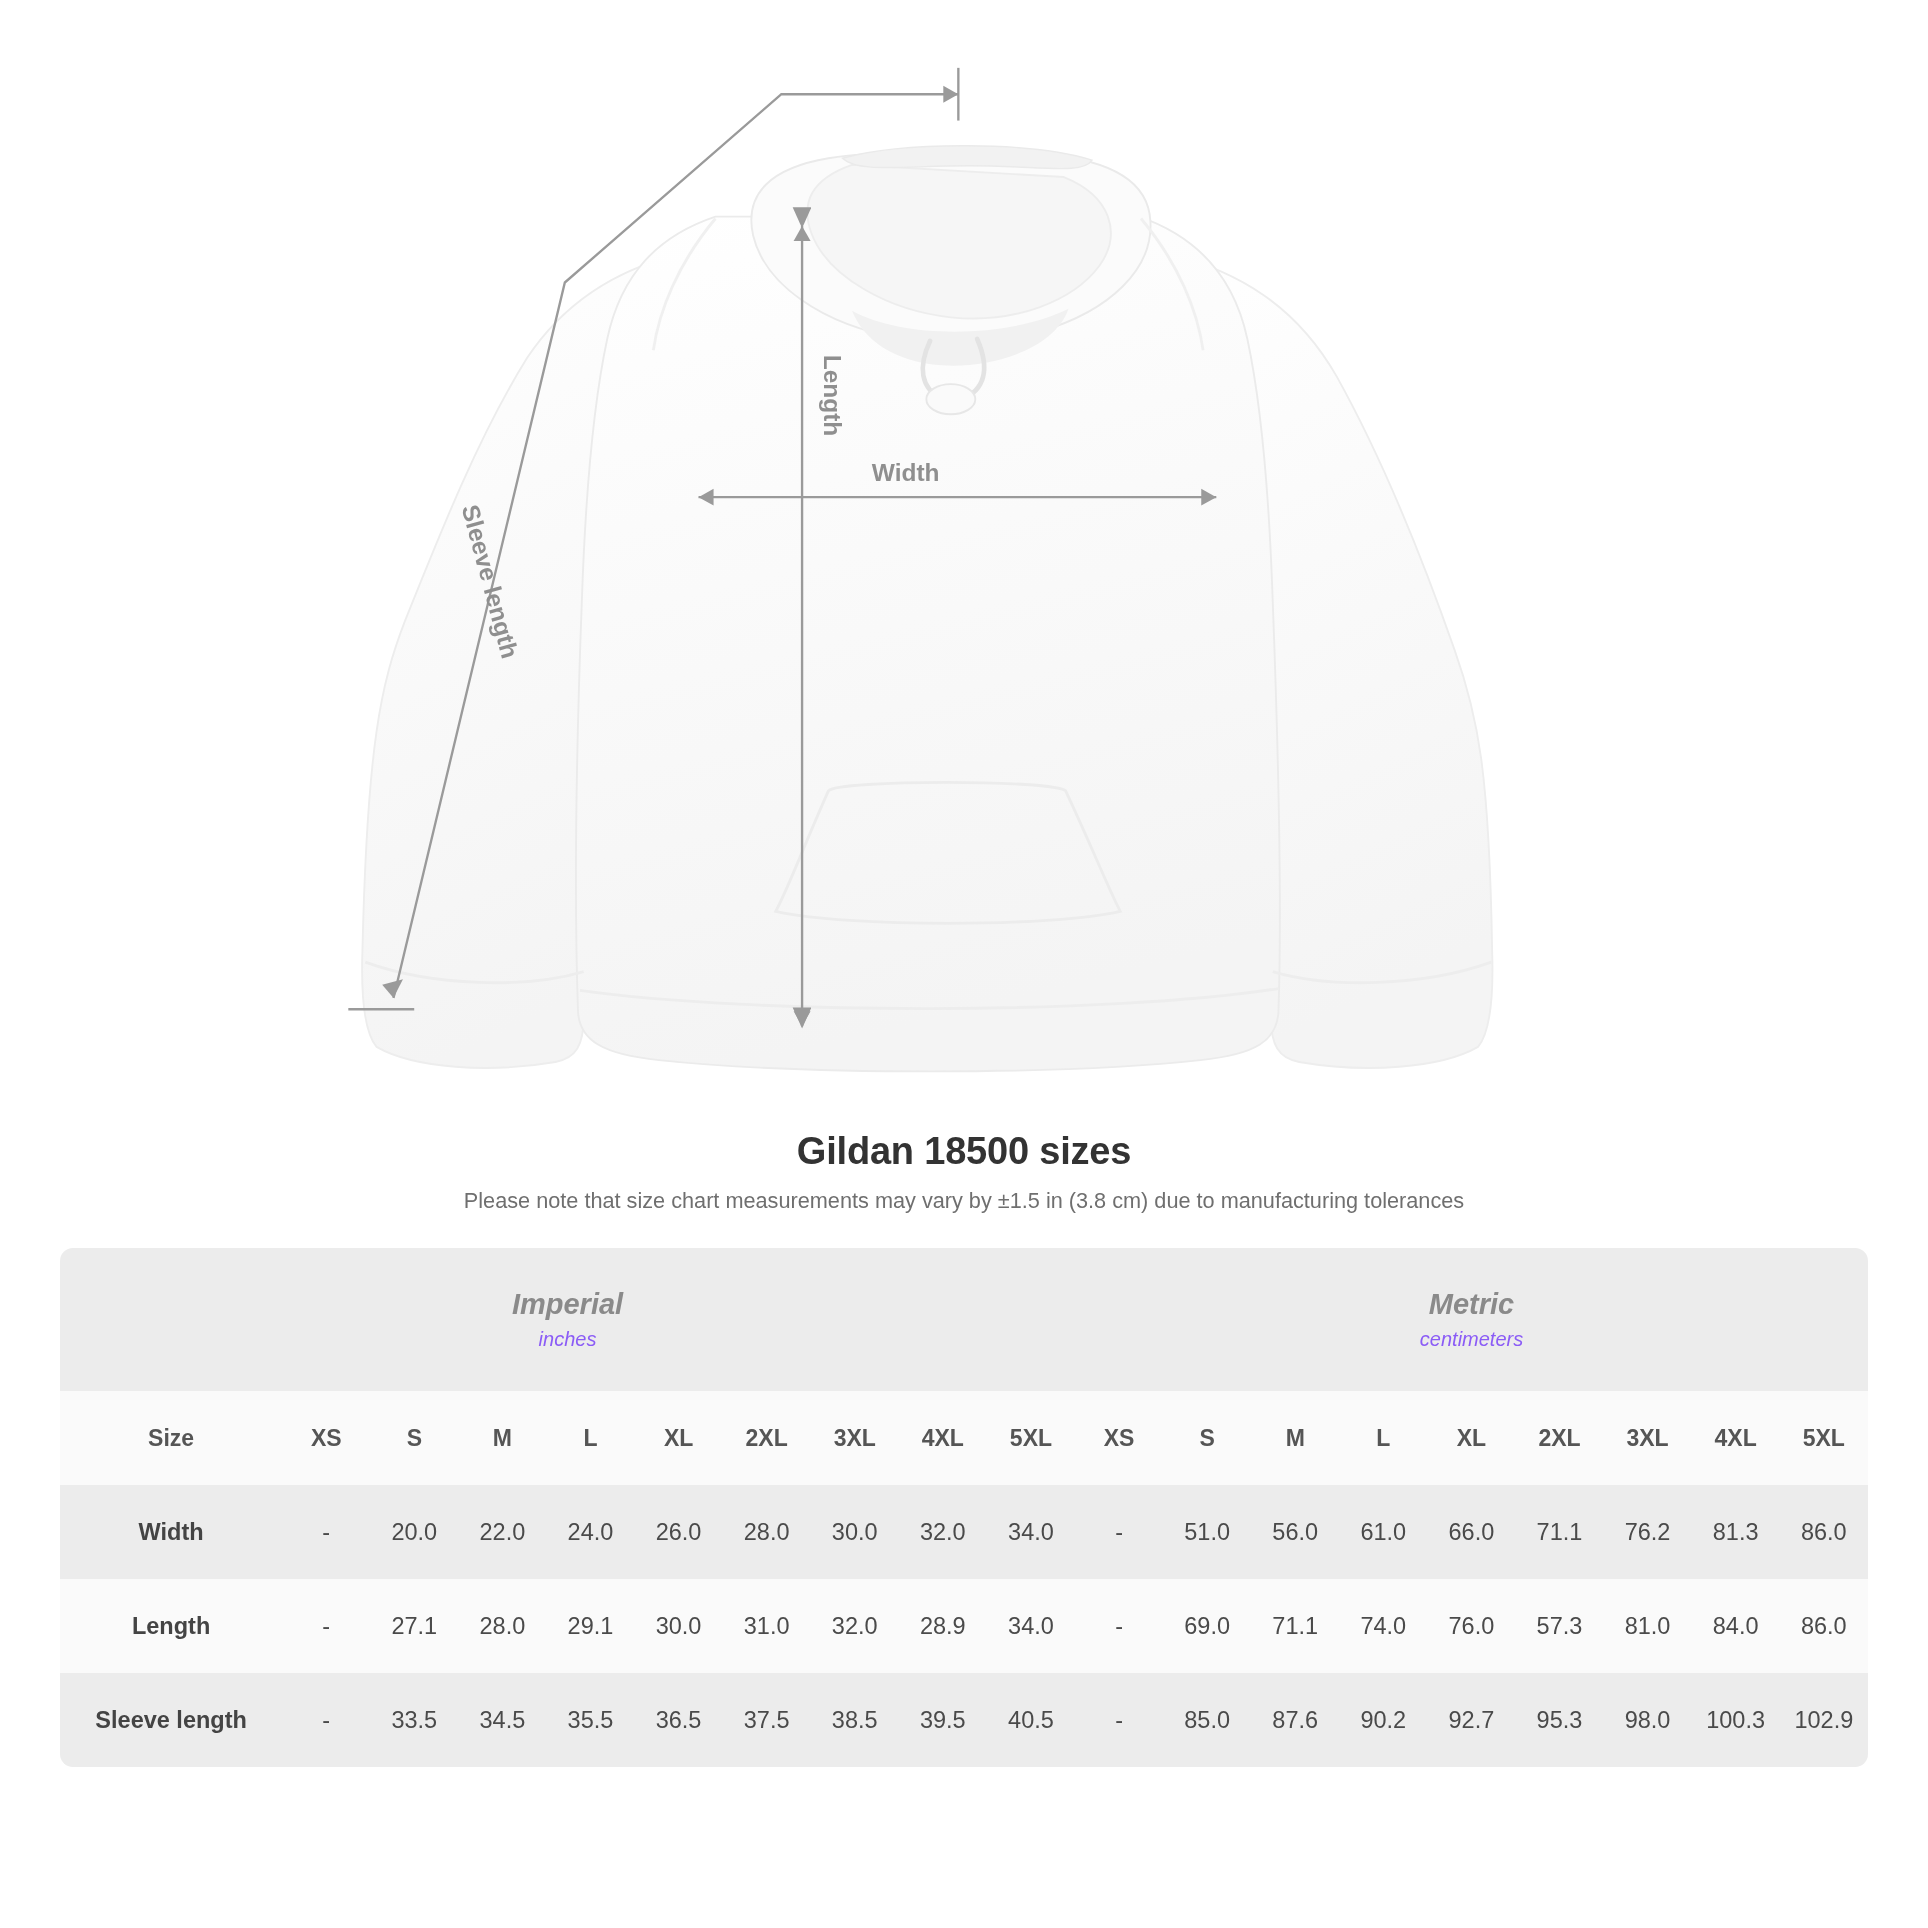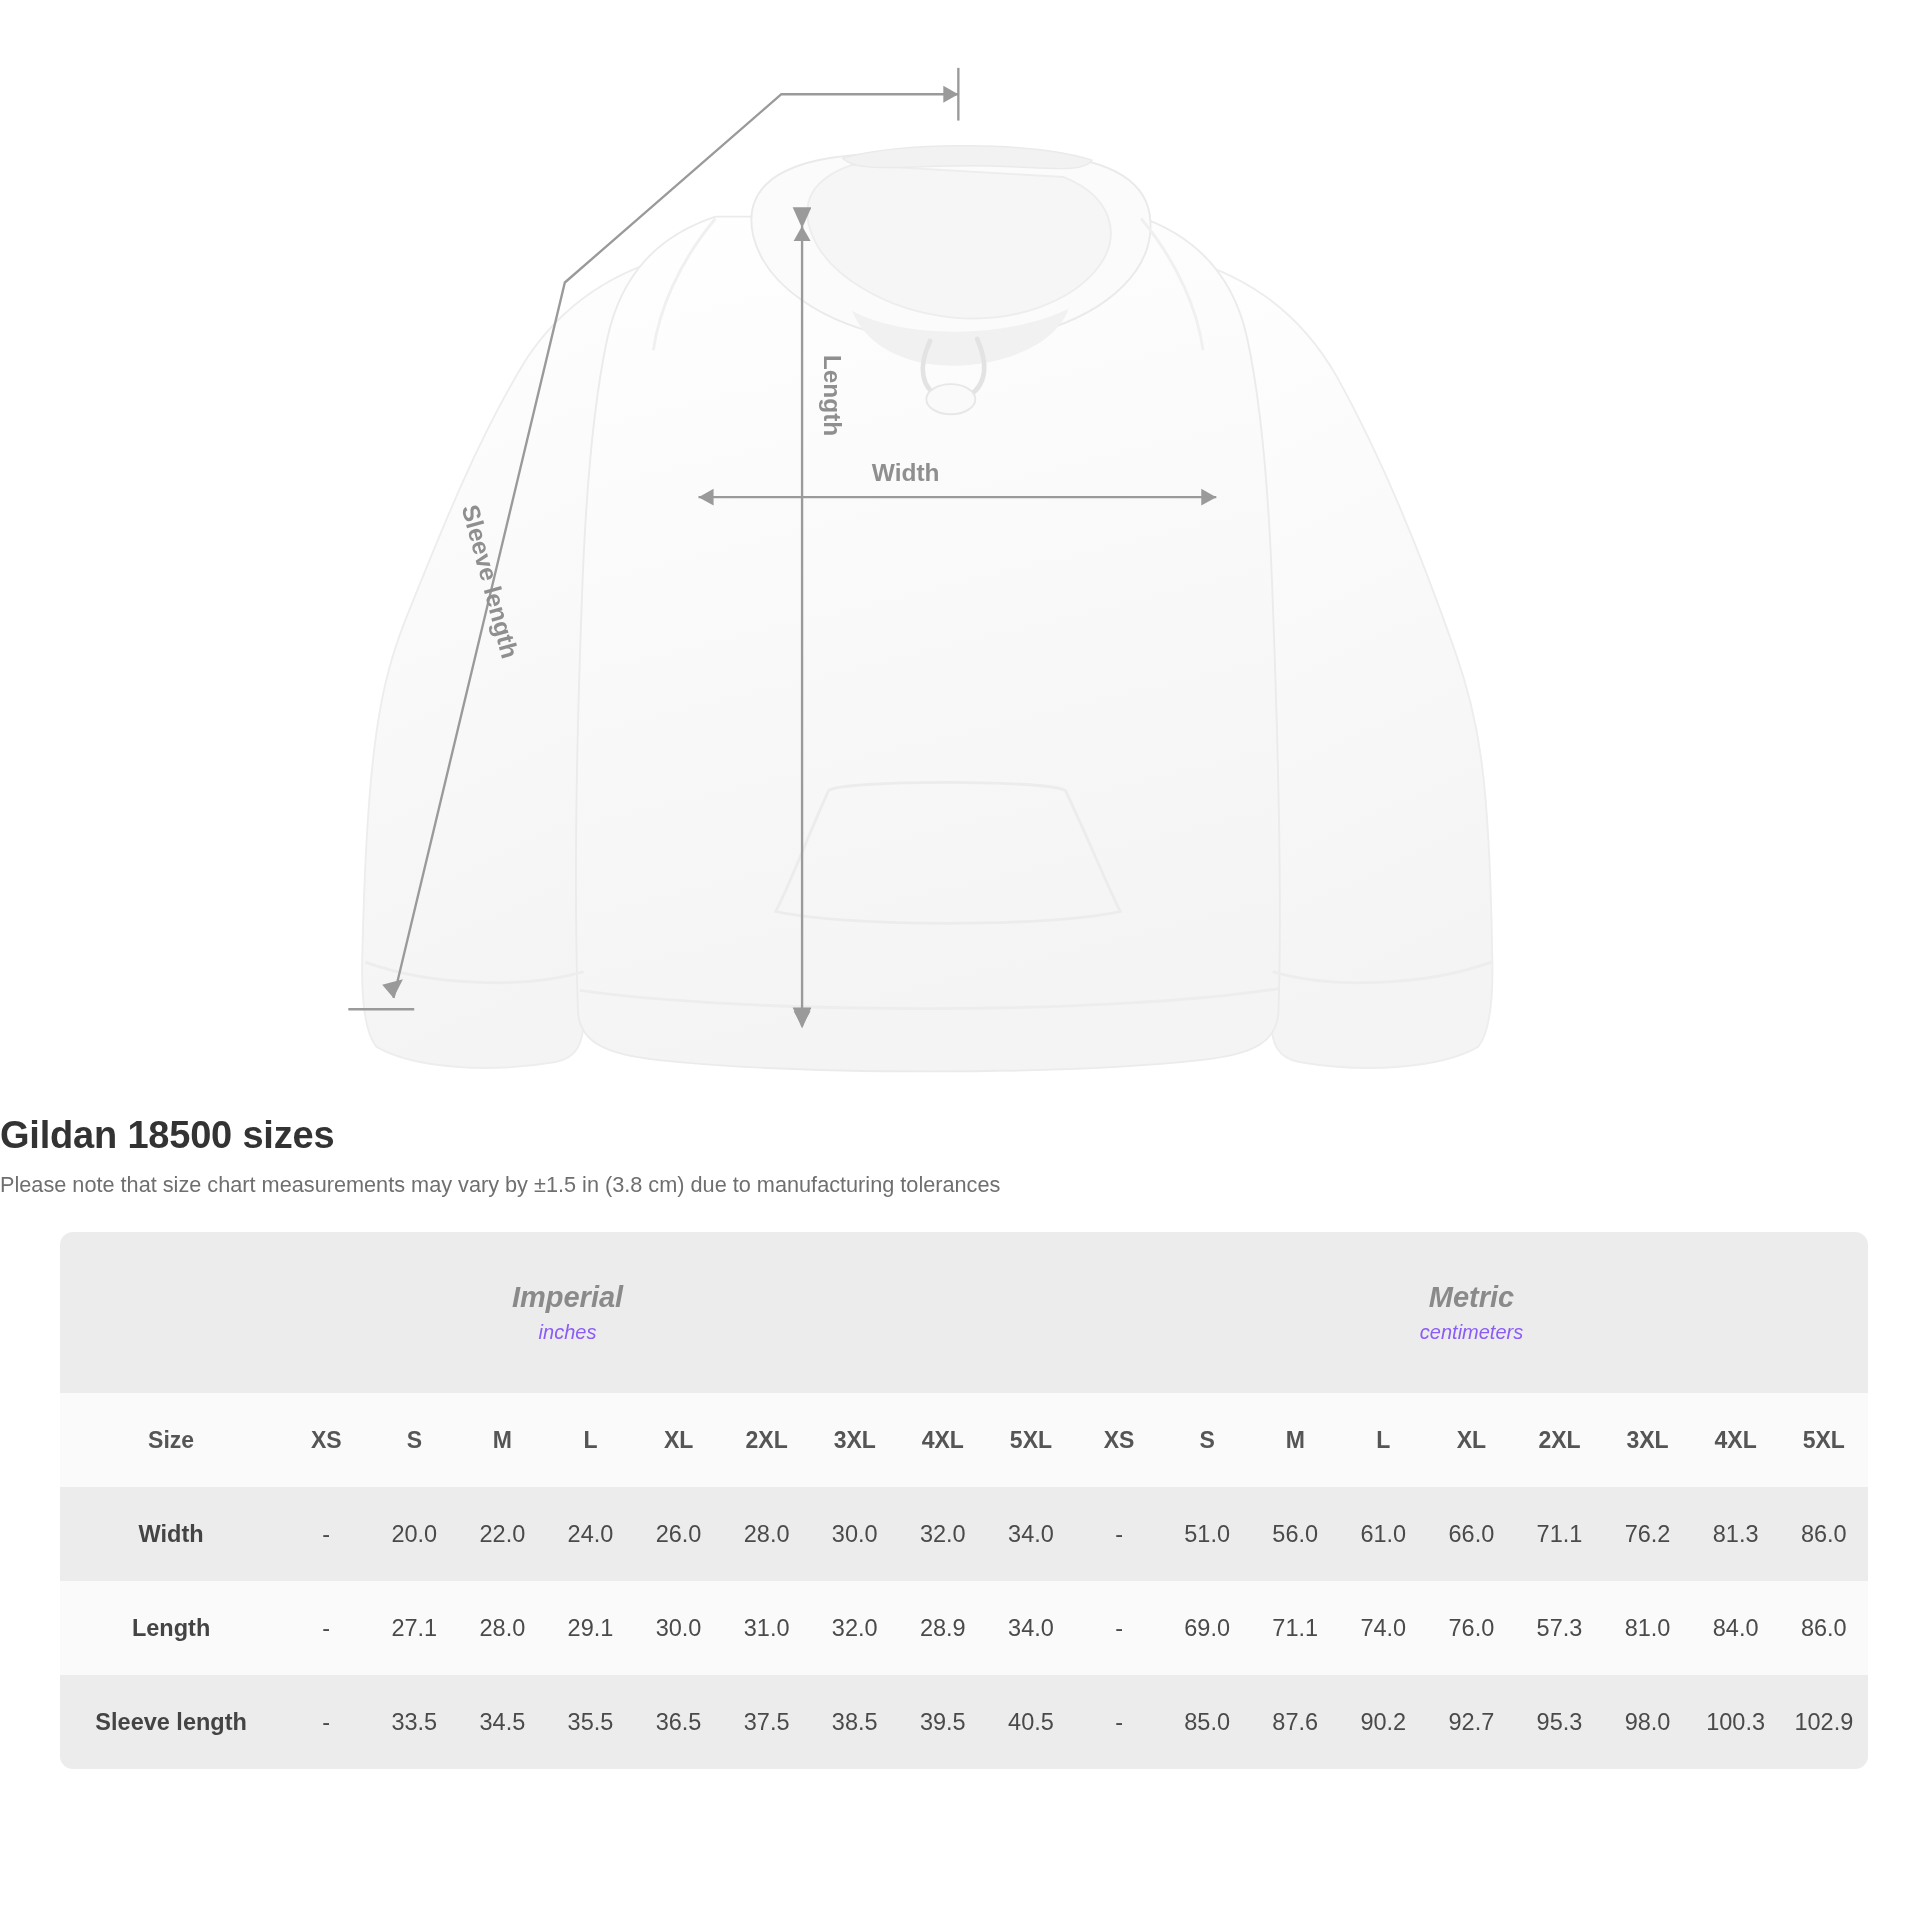--- a/index.html
+++ b/index.html
@@ -29,21 +29,22 @@
   }
   .illustration svg {
     display: block;
     position: absolute;
     top: 0;
     left: 0;
   }
 
   
   .title-block {
-    margin-top: 3px;
+    text-align: center;
+    margin-top: 19px;
   }
   .chart-title {
     font-size: 38px;
     font-weight: bold;
     color: #333333;
     letter-spacing: -0.2px;
   }
   .chart-note {
     font-size: 21.7px;
     color: #6f6f6f;
@@ -56,21 +57,21 @@
   }
   table.size-table {
     border-collapse: separate;
     border-spacing: 0;
     width: 1808px;
     table-layout: fixed;
   }
   table.size-table tr.unit-row td {
     background: #ececec;
     padding: 0;
-    height: 161px;
+    height: 143px;
     vertical-align: middle;
     text-align: center;
   }
   td.unit-cell-left { border-top-left-radius: 13px; }
   td.unit-cell-right { border-top-right-radius: 13px; }
   .unit-name {
     font-size: 29px;
     font-weight: bold;
     font-style: italic;
     color: #8a8a8a;

